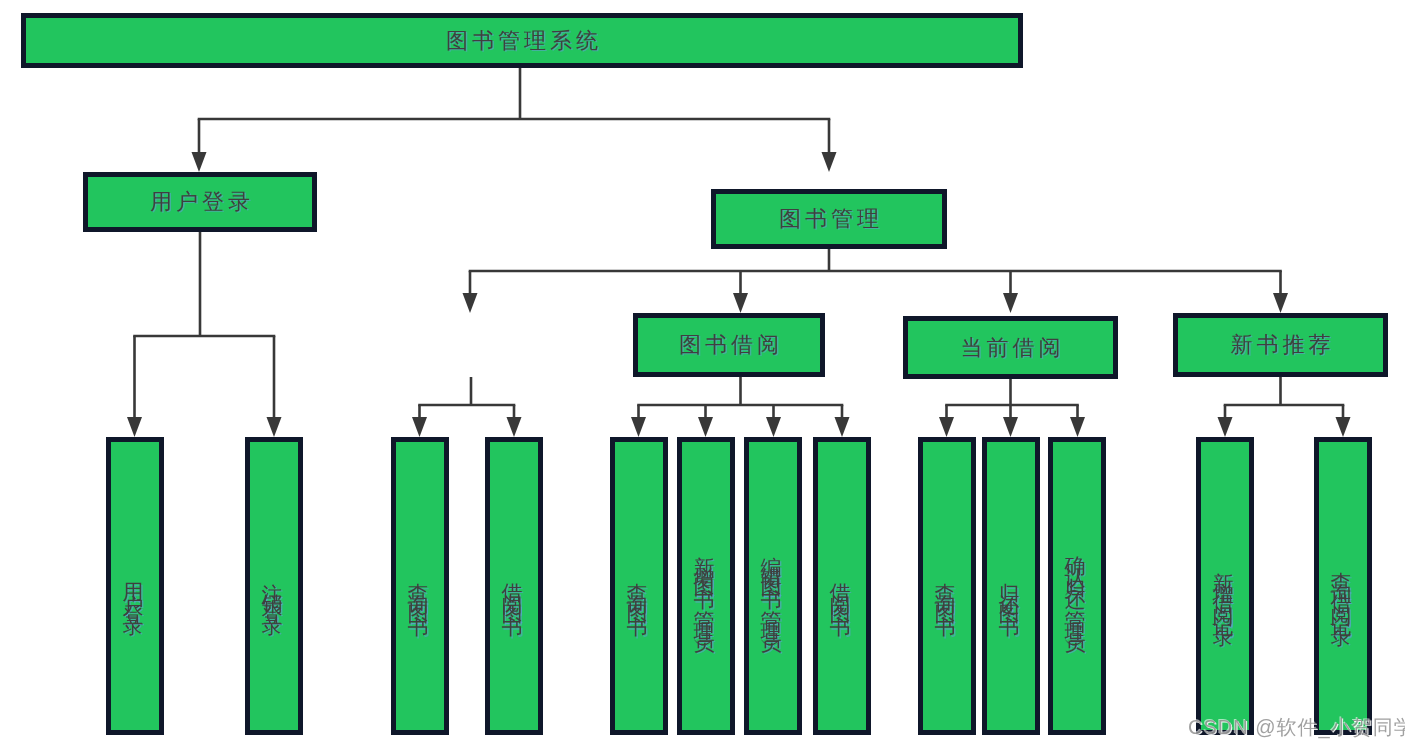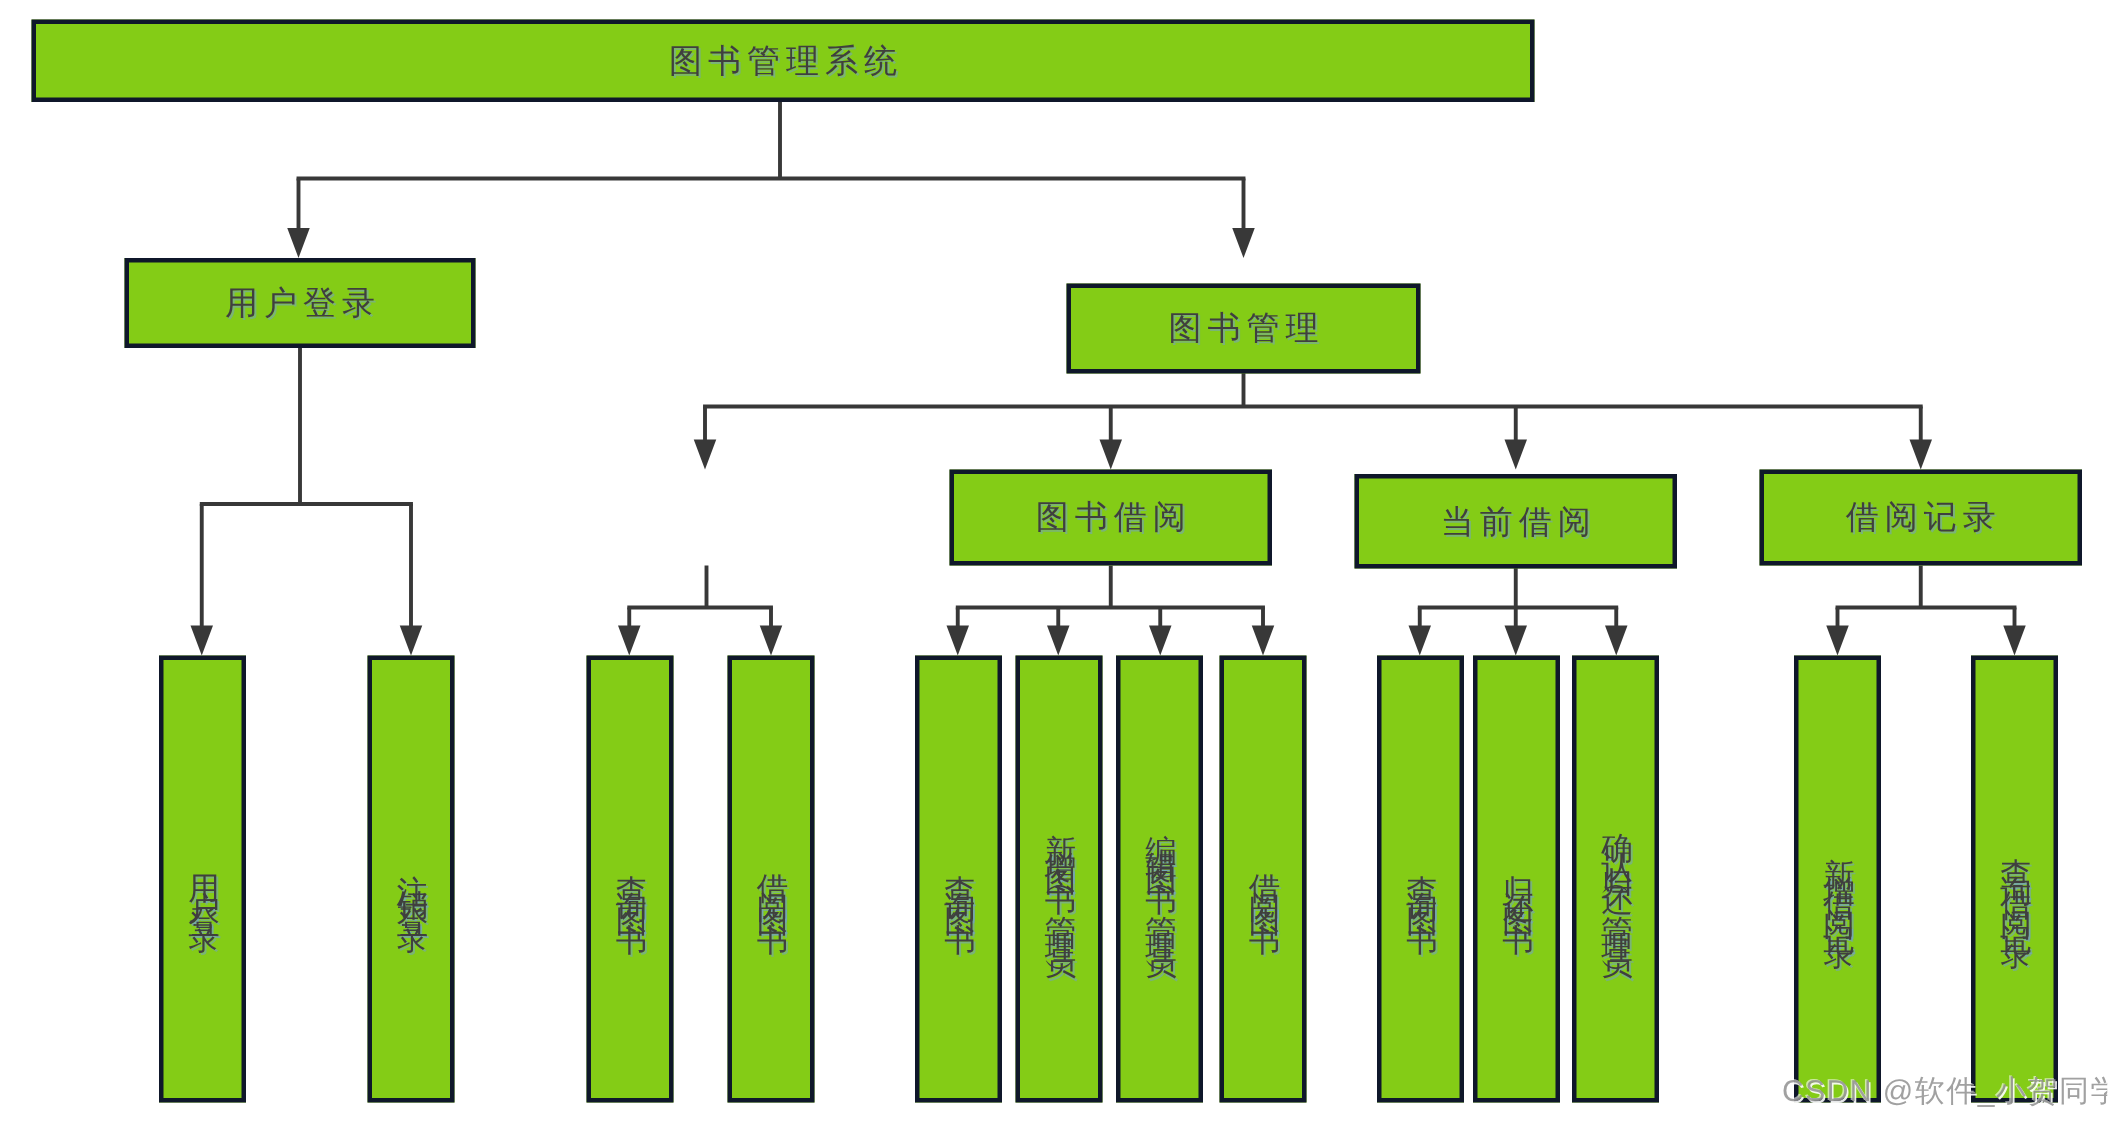--- a/index.html
+++ b/index.html
@@ -28,22 +28,22 @@
     stroke-width: 2.6;
     fill: none;
   }
   .ah {
     fill: #383838;
     stroke: none;
   }
   .box {
     position: absolute;
     box-sizing: border-box;
-    border: 3px solid #0f172a;
-    background: #84cc16;
+    border: 5px solid #0f172a;
+    background: #22c55e;
     color: #3f3f3f;
     text-shadow: 1.4px 1.4px 0 rgba(110, 150, 240, 0.45);
   }
   .hbox {
     display: flex;
     align-items: center;
     justify-content: center;
     font-size: 22px;
     letter-spacing: 4px;
     text-indent: 4px;
@@ -149,23 +149,23 @@
       <line class="ln" x1="1343" y1="405" x2="1343" y2="421"></line>
       <polygon class="ah" points="1335.5,417 1350.5,417 1343,437"></polygon>
     </g>
   </svg>
 
   <div class="box hbox" style="left:21px; top:13px; width:1002px; height:55px;">图书管理系统</div>
 
   <div class="box hbox" style="left:83px; top:172px; width:234px; height:60px;">用户登录</div>
   <div class="box hbox" style="left:711px; top:189px; width:236px; height:60px;">图书管理</div>
 
-  <div class="box hbox" style="left:633px; top:313px; width:215px; height:64px;text-align:right;">图书借阅</div>
+  <div class="box hbox" style="left:633px; top:313px; width:192px; height:64px;text-align:right;">图书借阅</div>
   <div class="box hbox" style="left:903px; top:316px; width:215px; height:63px;">当前借阅</div>
-  <div class="box hbox" style="left:1173px; top:313px; width:215px; height:64px;">借阅记录</div>
+  <div class="box hbox" style="left:1173px; top:313px; width:215px; height:64px;">新书推荐</div>
 
   <div class="box vbox" style="left:106px; top:437px; width:58px; height:298px;">用户登录</div>
   <div class="box vbox" style="left:245px; top:437px; width:58px; height:298px;">注销登录</div>
 
   <div class="box vbox" style="left:391px; top:437px; width:58px; height:298px;">查询图书</div>
   <div class="box vbox" style="left:485px; top:437px; width:58px; height:298px;">借阅图书</div>
 
   <div class="box vbox" style="left:610px; top:437px; width:58px; height:298px;">查询图书</div>
   <div class="box vbox" style="left:677px; top:437px; width:58px; height:298px;">新增图书（管理员）</div>
   <div class="box vbox" style="left:744px; top:437px; width:58px; height:298px;">编辑图书（管理员）</div>

